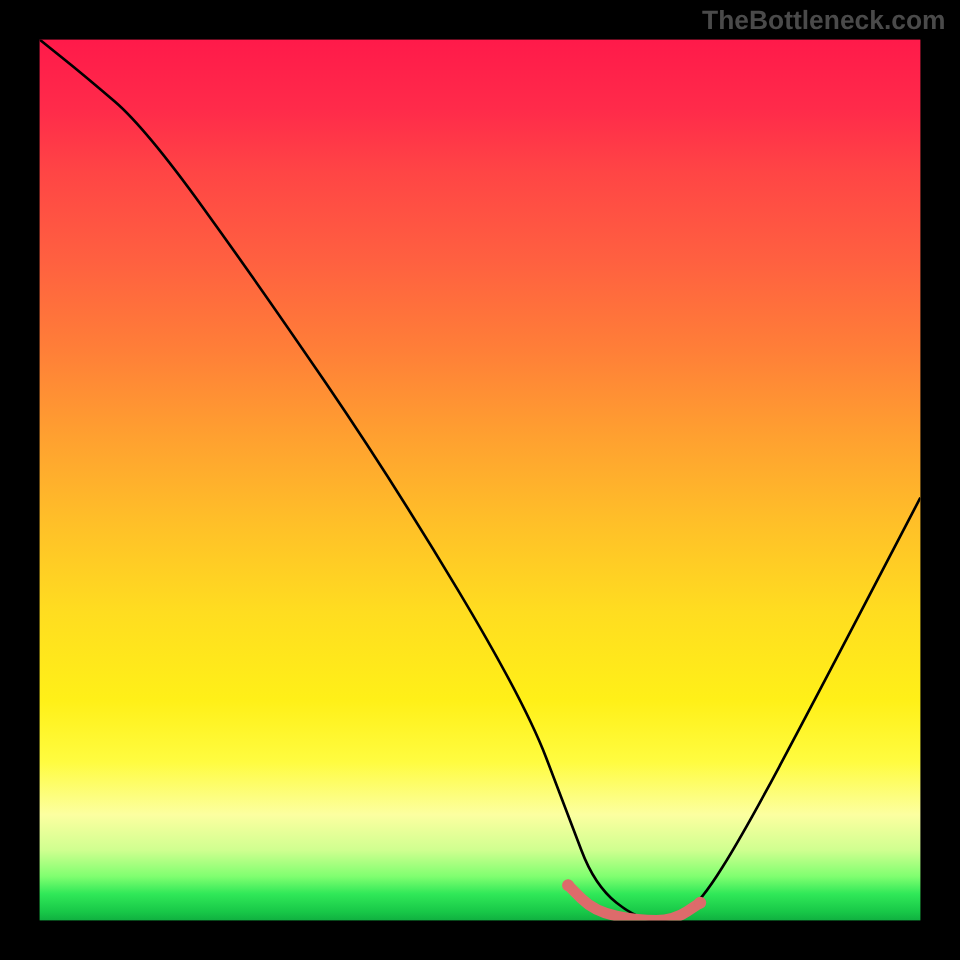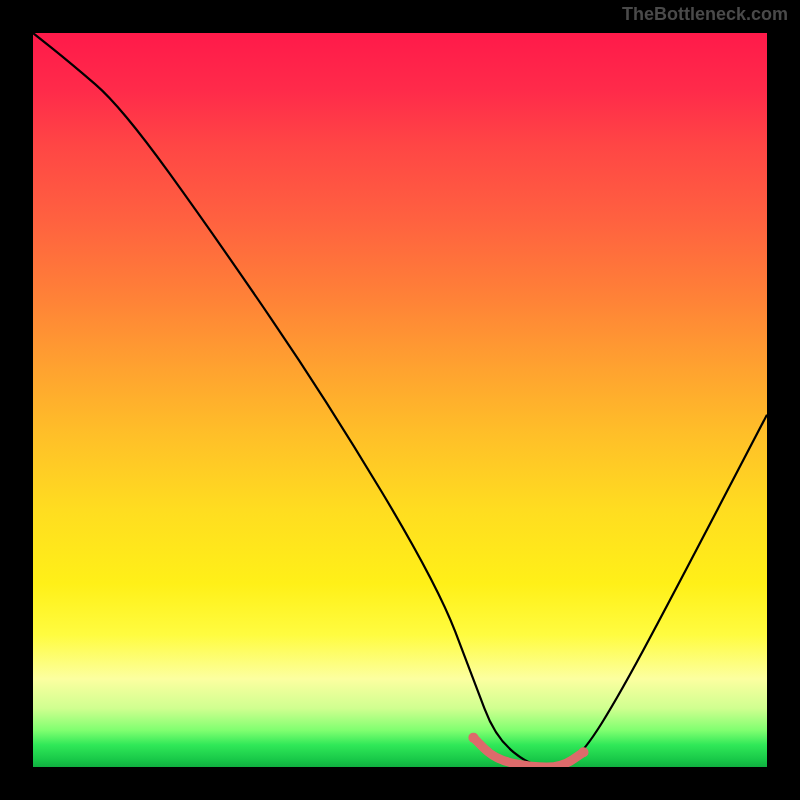--- a/index.html
+++ b/index.html
@@ -9,21 +9,21 @@
     background: #000;
     position: relative;
     font-family: Arial, sans-serif;
     overflow: hidden;
   }
   .attribution {
     position: absolute;
     top: 4px;
     right: 12px;
     color: #4a4a4a;
-    font-size: 18px;
+    font-size: 22px;
     font-weight: bold;
     z-index: 10;
   }
   .plot-area {
     position: absolute;
     left: 33px;
     top: 33px;
     width: 734px;
     height: 734px;
   }

